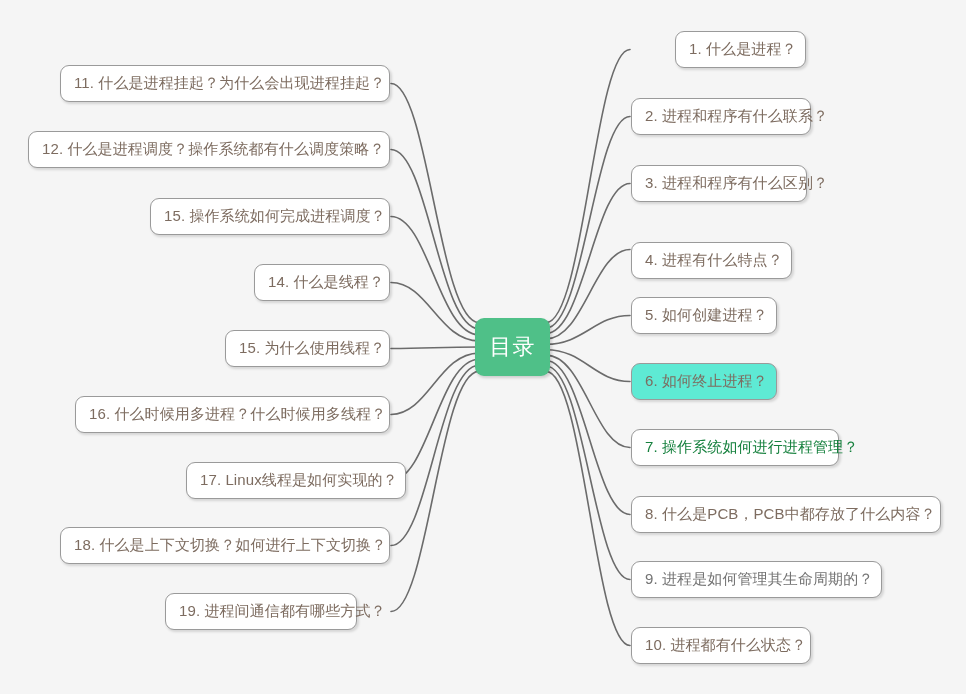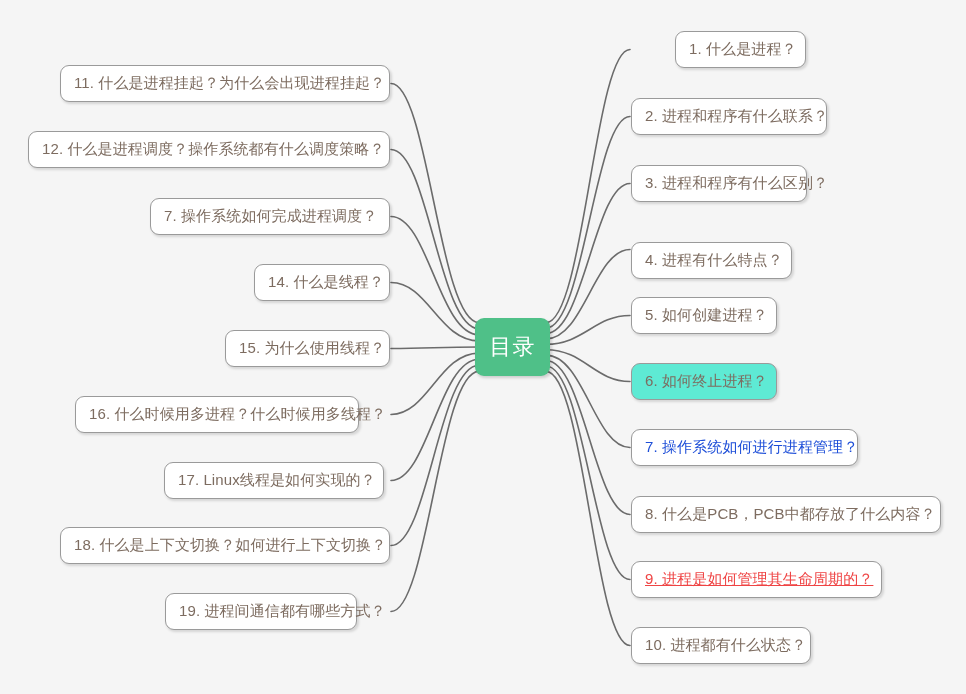--- a/index.html
+++ b/index.html
@@ -87,35 +87,35 @@
       <path d="M 479 365.27 C 439.4 365.27, 427.96 545.5, 391 545.5" fill="none" stroke="#6b6b6b" stroke-width="1.6" stroke-linecap="round"></path>
       <path d="M 479 371.36 C 439.4 371.36, 427.96 611.5, 391 611.5" fill="none" stroke="#6b6b6b" stroke-width="1.6" stroke-linecap="round"></path>
     </svg>
 
   <div class="center-node" style="left: 475px; top: 318px; width: 75px; height: 58px; background: rgb(79, 192, 136); color: rgb(255, 255, 255);">
     <span>目录</span>
   </div>
 
   <div id="right-nodes">
       <div class="node right" style="left: 631px; top: 31px; width: 131px; background: rgb(255, 255, 255); border-color: rgb(154, 154, 154); color: rgb(125, 108, 96); margin-left: 44px;"><span>1. 什么是进程？</span></div>
-      <div class="node right" style="left: 631px; top: 98px; width: 196px; background: rgb(255, 255, 255); border-color: rgb(154, 154, 154); color: rgb(125, 108, 96);"><span>2. 进程和程序有什么联系？</span></div>
+      <div class="node right" style="left: 631px; top: 98px; width: 180px; background: rgb(255, 255, 255); border-color: rgb(154, 154, 154); color: rgb(125, 108, 96);"><span>2. 进程和程序有什么联系？</span></div>
       <div class="node right" style="left: 631px; top: 165px; width: 176px; background: rgb(255, 255, 255); border-color: rgb(154, 154, 154); color: rgb(125, 108, 96);"><span>3. 进程和程序有什么区别？</span></div>
       <div class="node right" style="left: 631px; top: 231px; width: 161px; background: rgb(255, 255, 255); border-color: rgb(154, 154, 154); color: rgb(125, 108, 96); margin-top: 11px;"><span>4. 进程有什么特点？</span></div>
       <div class="node right" style="left: 631px; top: 297px; width: 146px; background: rgb(255, 255, 255); border-color: rgb(154, 154, 154); color: rgb(125, 108, 96);"><span>5. 如何创建进程？</span></div>
       <div class="node right" style="left: 631px; top: 363px; width: 146px; background: #5eead4; border-color: rgb(154, 154, 154); color: rgb(125, 108, 96);"><span>6. 如何终止进程？</span></div>
-      <div class="node right" style="left: 631px; top: 429px; width: 227px; background: rgb(255, 255, 255); border-color: rgb(154, 154, 154); color: #1d4ed8; text-align: center;"><span>7. 操作系统如何进行进程管理？</span></div>
+      <div class="node right" style="left: 631px; top: 429px; width: 208px; background: rgb(255, 255, 255); border-color: rgb(154, 154, 154); color: #15803d; text-align: center;"><span>7. 操作系统如何进行进程管理？</span></div>
       <div class="node right" style="left: 631px; top: 496px; width: 310px; background: rgb(255, 255, 255); border-color: rgb(154, 154, 154); color: rgb(125, 108, 96);"><span>8. 什么是PCB，PCB中都存放了什么内容？</span></div>
-      <div class="node right" style="left: 631px; top: 561px; width: 251px; background: rgb(255, 255, 255); border-color: rgb(154, 154, 154); color: #ef4444; text-decoration: underline;"><span>9. 进程是如何管理其生命周期的？</span></div>
+      <div class="node right" style="left: 631px; top: 561px; width: 251px; background: rgb(255, 255, 255); border-color: rgb(154, 154, 154); color: #737373;"><span>9. 进程是如何管理其生命周期的？</span></div>
       <div class="node right" style="left: 631px; top: 627px; width: 180px; background: rgb(255, 255, 255); border-color: rgb(154, 154, 154); color: rgb(125, 108, 96);"><span>10. 进程都有什么状态？</span></div>
     </div>
   <div id="left-nodes">
       <div class="node left" style="left: 60px; top: 65px; width: 330px; background: rgb(255, 255, 255); border-color: rgb(154, 154, 154); color: rgb(125, 108, 96);"><span>11. 什么是进程挂起？为什么会出现进程挂起？</span></div>
       <div class="node left" style="left: 28px; top: 131px; width: 362px; background: rgb(255, 255, 255); border-color: rgb(154, 154, 154); color: rgb(125, 108, 96);"><span>12. 什么是进程调度？操作系统都有什么调度策略？</span></div>
-      <div class="node left" style="left: 150px; top: 198px; width: 240px; background: rgb(255, 255, 255); border-color: rgb(154, 154, 154); color: rgb(125, 108, 96);"><span>7. 操作系统如何完成进程调度？</span></div>
+      <div class="node left" style="left: 150px; top: 198px; width: 240px; background: rgb(255, 255, 255); border-color: rgb(154, 154, 154); color: rgb(125, 108, 96);"><span>15. 操作系统如何完成进程调度？</span></div>
       <div class="node left" style="left: 254px; top: 264px; width: 136px; background: rgb(255, 255, 255); border-color: rgb(154, 154, 154); color: rgb(125, 108, 96);"><span>14. 什么是线程？</span></div>
       <div class="node left" style="left: 225px; top: 330px; width: 165px; background: rgb(255, 255, 255); border-color: rgb(154, 154, 154); color: rgb(125, 108, 96);"><span>15. 为什么使用线程？</span></div>
-      <div class="node left" style="left: 75px; top: 396px; width: 284px; background: rgb(255, 255, 255); border-color: rgb(154, 154, 154); color: rgb(125, 108, 96);"><span>16. 什么时候用多进程？什么时候用多线程？</span></div>
-      <div class="node left" style="left: 164px; top: 462px; width: 220px; background: rgb(255, 255, 255); border-color: rgb(154, 154, 154); color: rgb(125, 108, 96);"><span>17. Linux线程是如何实现的？</span></div>
+      <div class="node left" style="left: 75px; top: 396px; width: 315px; background: rgb(255, 255, 255); border-color: rgb(154, 154, 154); color: rgb(125, 108, 96);"><span>16. 什么时候用多进程？什么时候用多线程？</span></div>
+      <div class="node left" style="left: 186px; top: 462px; width: 220px; background: rgb(255, 255, 255); border-color: rgb(154, 154, 154); color: rgb(125, 108, 96);"><span>17. Linux线程是如何实现的？</span></div>
       <div class="node left" style="left: 60px; top: 527px; width: 330px; background: rgb(255, 255, 255); border-color: rgb(154, 154, 154); color: rgb(125, 108, 96);"><span>18. 什么是上下文切换？如何进行上下文切换？</span></div>
       <div class="node left" style="left: 165px; top: 593px; width: 192px; background: rgb(255, 255, 255); border-color: rgb(154, 154, 154); color: rgb(125, 108, 96);"><span>19. 进程间通信都有哪些方式？</span></div>
     </div>
 
 </div>
 
 </body></html>

